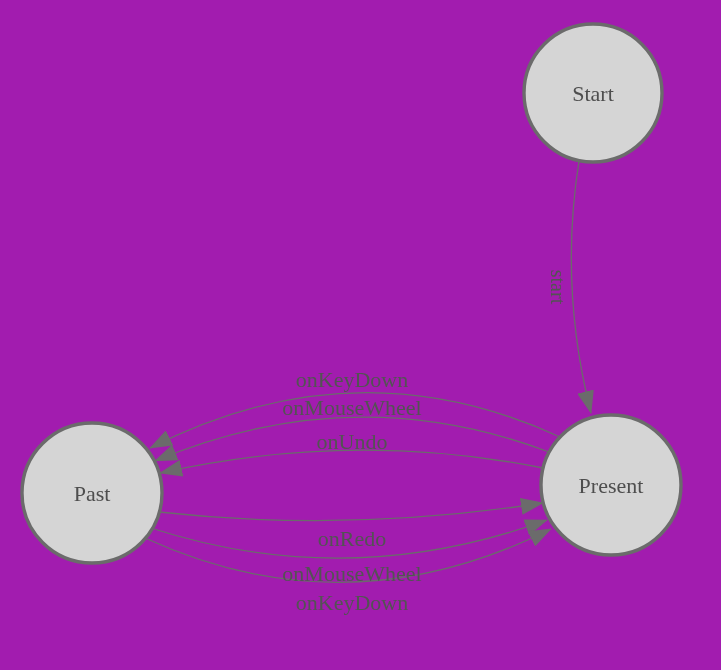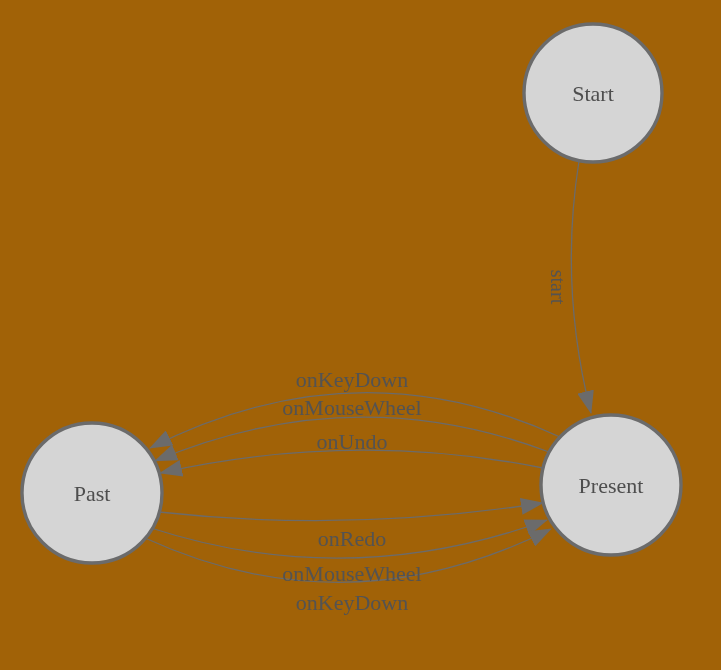--- a/index.html
+++ b/index.html
@@ -4,21 +4,21 @@
 <style>
   html, body {
     margin: 0;
     padding: 0;
     background: #ffffff;
   }
   .stage {
     position: relative;
     width: 721px;
     height: 670px;
-    background: #a16207;
+    background: #a21caf;
     overflow: hidden;
     font-family: "Liberation Serif", "DejaVu Serif", serif;
   }
   svg {
     display: block;
   }
   .node-circle {
     fill: #d5d5d5;
     stroke: #6b6b6b;
     stroke-width: 3.4;

